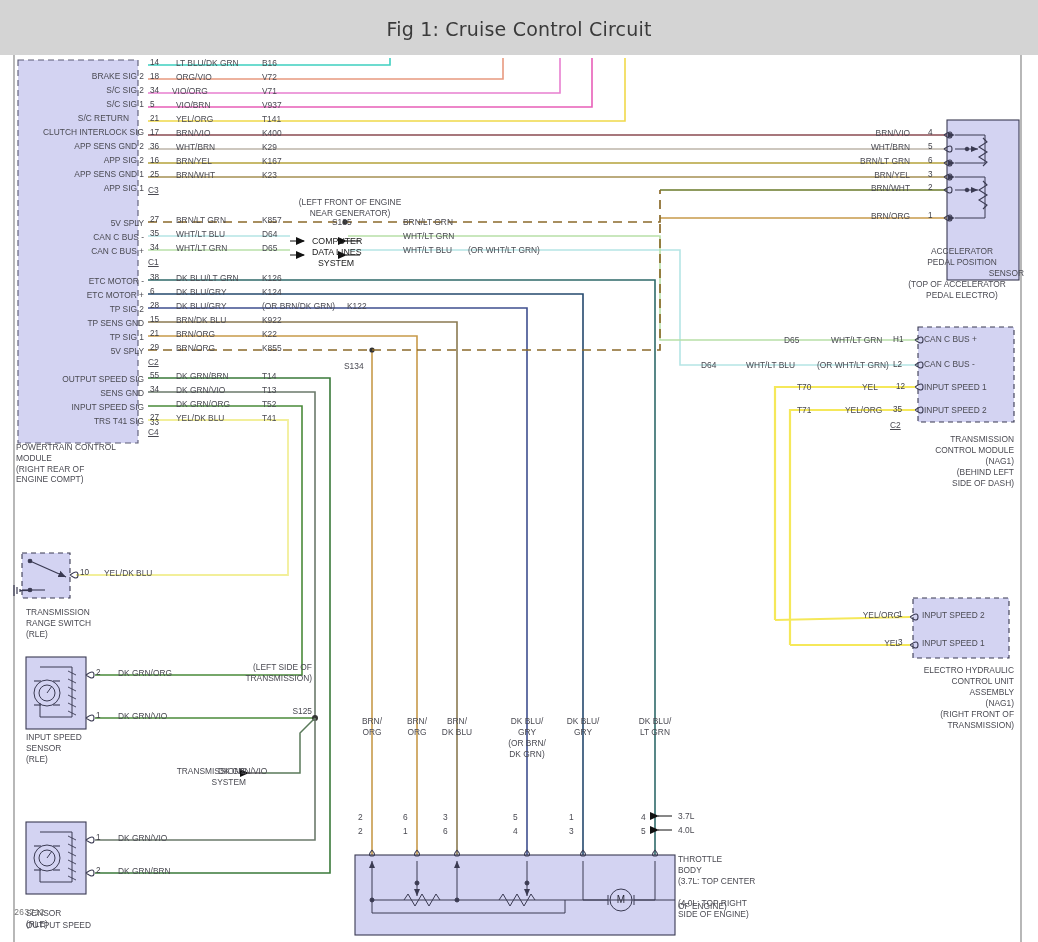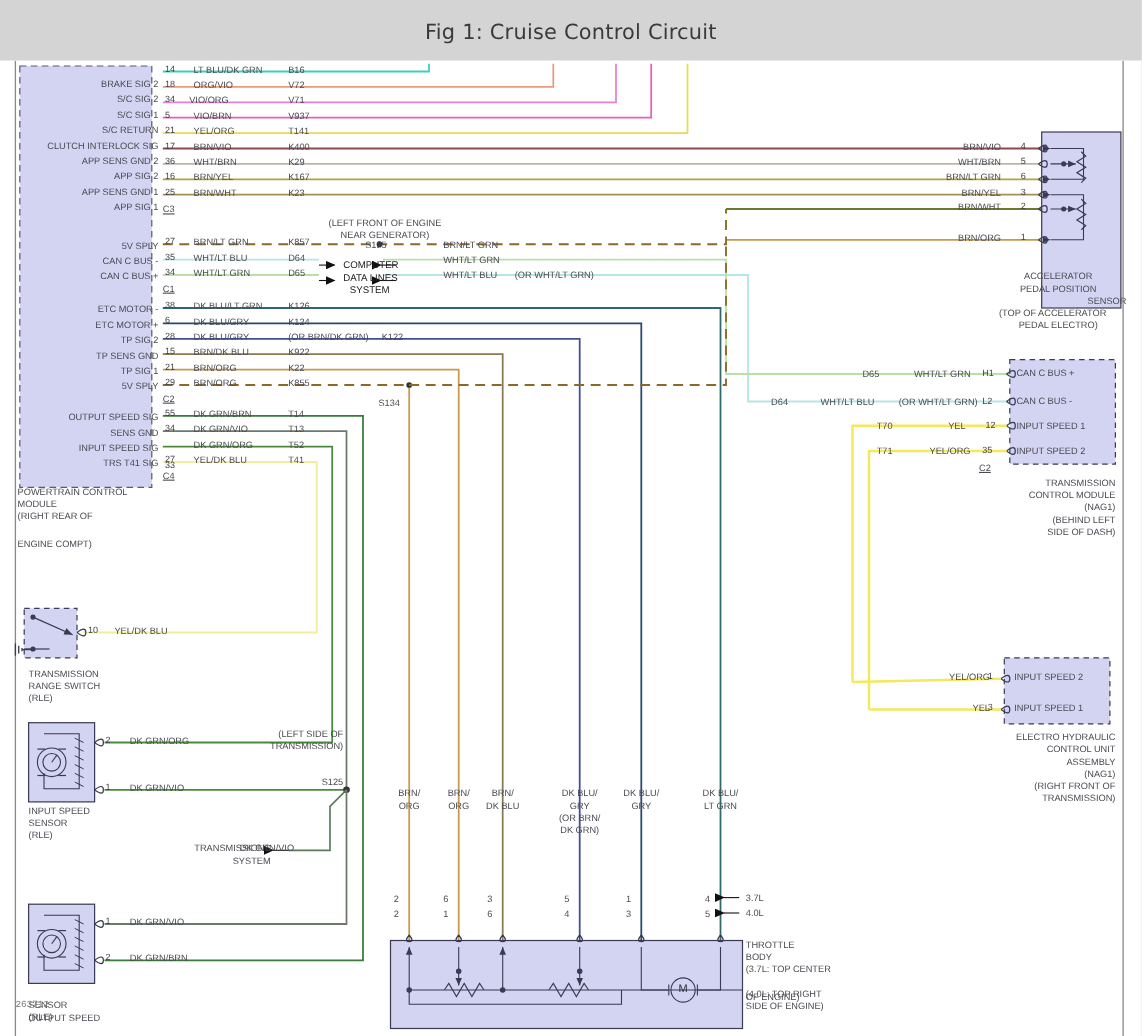--- a/index.html
+++ b/index.html
@@ -247,21 +247,21 @@
         <line x1="634" y1="840" x2="634" y2="850"></line>
       </g>
 
       <line x1="672" y1="761" x2="658" y2="761" stroke="#111" stroke-width="1" marker-end="url(#arrL)"></line>
       <line x1="672" y1="775" x2="658" y2="775" stroke="#111" stroke-width="1" marker-end="url(#arrL)"></line>
     </svg>
 
     <div class="t r" style="left:0;top:17px;width:144px">BRAKE SIG 2</div>
     <div class="t r" style="left:0;top:31px;width:144px">S/C SIG 2</div>
     <div class="t r" style="left:0;top:45px;width:144px">S/C SIG 1</div>
-    <div class="t r" style="left:0;top:59px;width:144px">S/C RETURN</div>
+    <div class="t r" style="left:0;top:59px;width:129px">S/C RETURN</div>
     <div class="t r" style="left:0;top:73px;width:144px">CLUTCH INTERLOCK SIG</div>
     <div class="t r" style="left:0;top:87px;width:144px">APP SENS GND 2</div>
     <div class="t r" style="left:0;top:101px;width:144px">APP SIG 2</div>
     <div class="t r" style="left:0;top:115px;width:144px">APP SENS GND 1</div>
     <div class="t r" style="left:0;top:129px;width:144px">APP SIG 1</div>
 
     <div class="t r" style="left:0;top:164px;width:144px">5V SPLY</div>
     <div class="t r" style="left:0;top:178px;width:144px">CAN C BUS -</div>
     <div class="t r" style="left:0;top:192px;width:144px">CAN C BUS +</div>
 
@@ -348,21 +348,21 @@
     <div class="t" style="left:262px;top:359px">T41</div>
 
     <div class="t u" style="left:148px;top:131px">C3</div>
     <div class="t u" style="left:148px;top:203px">C1</div>
     <div class="t u" style="left:148px;top:303px">C2</div>
     <div class="t u" style="left:148px;top:373px">C4</div>
 
     <div class="t" style="left:16px;top:388px">POWERTRAIN CONTROL</div>
     <div class="t" style="left:16px;top:399px">MODULE</div>
     <div class="t" style="left:16px;top:410px">(RIGHT REAR OF</div>
-    <div class="t" style="left:16px;top:435px">ENGINE COMPT)</div>
+    <div class="t" style="left:16px;top:420px">ENGINE COMPT)</div>
 
     <div class="t c" style="left:240px;top:143px;width:220px">(LEFT FRONT OF ENGINE</div>
     <div class="t c" style="left:240px;top:154px;width:220px">NEAR GENERATOR)</div>
     <div class="t" style="left:332px;top:163px">S135</div>
     <div class="t" style="left:344px;top:307px">S134</div>
 
     <div class="t blk" style="left:312px;top:182px;font-size:8.8px">COMPUTER</div>
     <div class="t blk" style="left:312px;top:193px;font-size:8.8px">DATA LINES</div>
     <div class="t blk" style="left:318px;top:204px;font-size:8.8px">SYSTEM</div>
     <div class="t" style="left:403px;top:163px">BRN/LT GRN</div>

